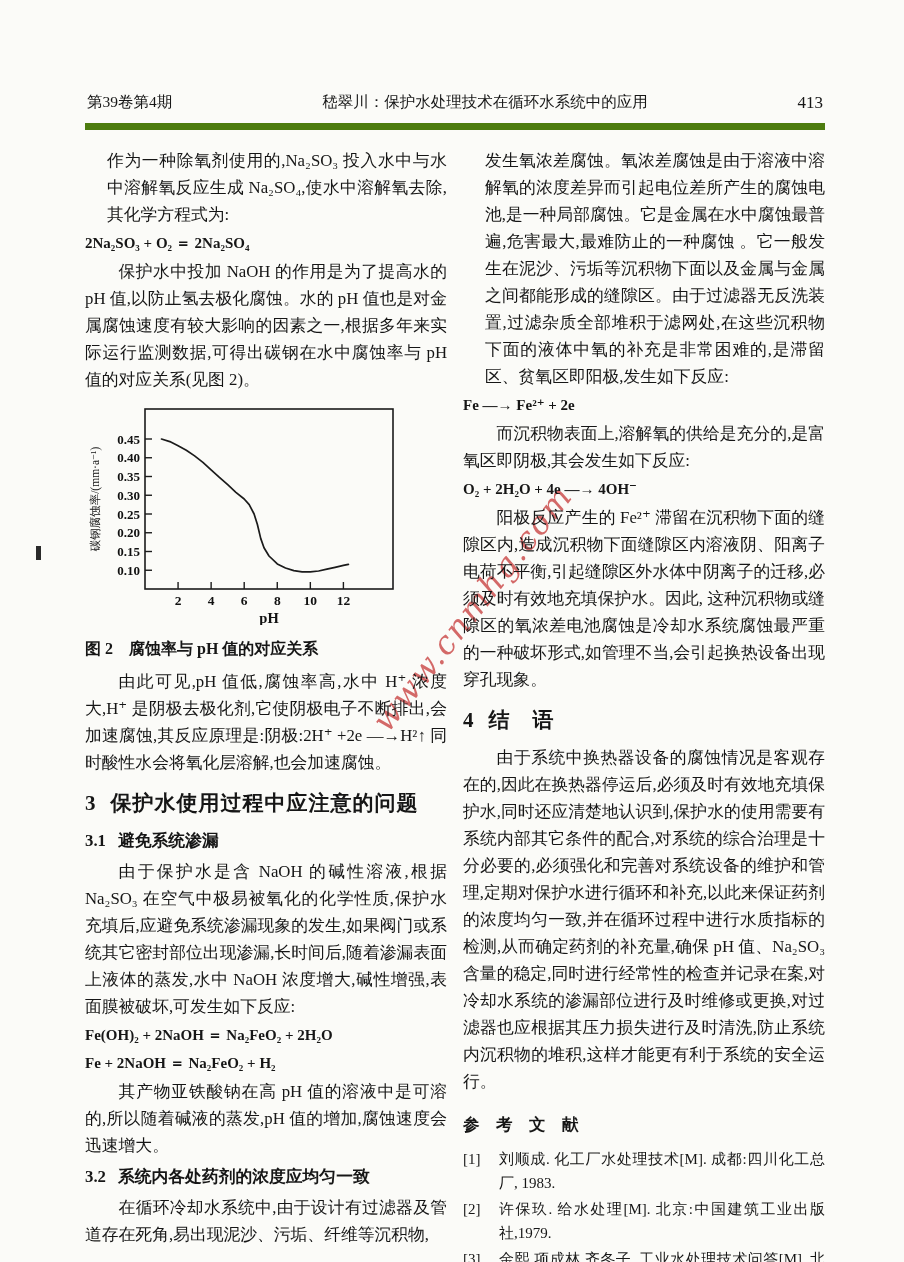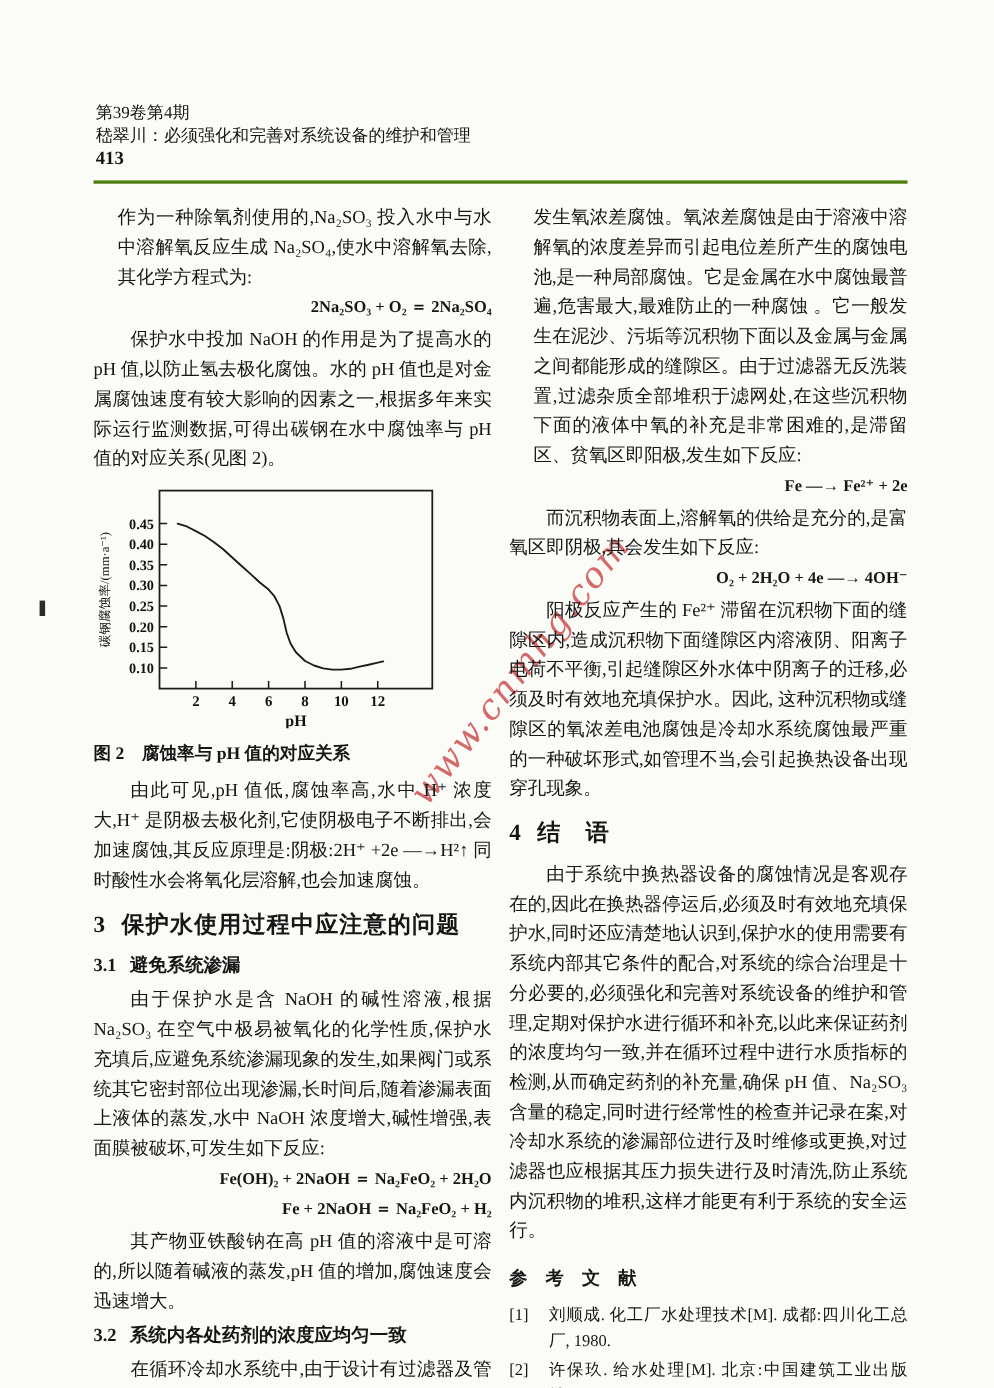--- a/index.html
+++ b/index.html
@@ -1,25 +1,25 @@
 <!DOCTYPE html>
 <html><head>
 <meta charset="utf-8">
 <style>
   html,body{margin:0;padding:0;}
   body{width:904px;height:1262px;background:#e8e8e6;font-family:"Liberation Serif","DejaVu Serif",serif;}
   .page{position:relative;width:904px;height:1262px;background:#fbfbf8;color:#161616;overflow:hidden;}
   .content{position:absolute;left:85px;top:92px;width:740px;}
-  .page-header{display:flex;justify-content:space-between;align-items:flex-start;font-size:15.5px;padding:0 2px 10px 2px;border-bottom:3px solid #4d7c0f;flex-direction:column;}
-  .pg-num{font-weight:bold;font-size:17px;}
+  .page-header{display:flex;justify-content:space-between;align-items:center;font-size:15.5px;padding:0 2px 10px 2px;border-bottom:7px solid #4d7c0f;}
+  .pg-num{font-weight:normal;font-size:17px;}
   .columns{display:flex;gap:16px;margin-top:17px;}
   .col{width:362px;font-size:16.8px;line-height:27px;text-align:justify;}
   .col p{margin:0;text-indent:2em;}
   .col p.noindent{text-indent:0;margin-left:22px;}
-  .eq{text-align:right;font-size:15px;line-height:26px;margin:2px 0;font-weight:600;}
+  .eq{text-align:left;font-size:15px;line-height:26px;margin:2px 0;font-weight:600;}
   .sec-h2{display:block;font-size:21px;font-weight:bold;margin:14px 0 10px 0;letter-spacing:1px;}
   .sec-h2 .sec-num{margin-right:14px;}
   .sec-h3{display:block;font-size:16.8px;font-weight:bold;margin:4px 0;}
   .sec-h3 .sec-num{margin-right:12px;}
   .figure{margin:10px 0 6px 0;}
   .fig-caption{text-align:left;font-weight:bold;font-size:16px;margin-top:2px;}
   .fig-caption .fig-label{margin-right:16px;}
   .refs-heading{font-weight:bold;font-size:16.5px;margin:16px 0 10px 0;}
   .ref-item{display:flex;font-size:15px;line-height:23.5px;text-align:justify;margin-bottom:3px;}
   .ref-label{width:36px;flex-shrink:0;}
@@ -33,21 +33,21 @@
 </head>
 <body>
 
 <div class="page">
   <div class="margin-dash"></div>
   <div class="watermark">www.cnmhg.com</div>
 
   <div class="content">
     <div class="page-header">
       <span>第39卷第4期</span>
-      <span>嵇翠川：必须强化和完善对系统设备的维护和管理</span>
+      <span>嵇翠川：保护水处理技术在循环水系统中的应用</span>
       <span class="pg-num">413</span>
     </div>
 
     <div class="columns">
 
       <div class="col">
         <p class="noindent">作为一种除氧剂使用的,Na₂SO₃ 投入水中与水中溶解氧反应生成 Na₂SO₄,使水中溶解氧去除,其化学方程式为:</p>
         <div class="eq">2Na₂SO₃ + O₂ ＝ 2Na₂SO₄</div>
         <p>保护水中投加 NaOH 的作用是为了提高水的 pH 值,以防止氢去极化腐蚀。水的 pH 值也是对金属腐蚀速度有较大影响的因素之一,根据多年来实际运行监测数据,可得出碳钢在水中腐蚀率与 pH 值的对应关系(见图 2)。</p>
 
@@ -123,21 +123,21 @@
         <span class="sec-h2">
           <span class="sec-num">4</span><span>结　语</span>
         </span>
 
         <p>由于系统中换热器设备的腐蚀情况是客观存在的,因此在换热器停运后,必须及时有效地充填保护水,同时还应清楚地认识到,保护水的使用需要有系统内部其它条件的配合,对系统的综合治理是十分必要的,必须强化和完善对系统设备的维护和管理,定期对保护水进行循环和补充,以此来保证药剂的浓度均匀一致,并在循环过程中进行水质指标的检测,从而确定药剂的补充量,确保 pH 值、Na₂SO₃ 含量的稳定,同时进行经常性的检查并记录在案,对冷却水系统的渗漏部位进行及时维修或更换,对过滤器也应根据其压力损失进行及时清洗,防止系统内沉积物的堆积,这样才能更有利于系统的安全运行。</p>
 
         <div class="refs-heading">参　考　文　献</div>
 
         <div class="ref-item">
           <span class="ref-label">[1]</span>
-          <span class="ref-text">刘顺成. 化工厂水处理技术[M]. 成都:四川化工总厂, 1980.</span>
+          <span class="ref-text">刘顺成. 化工厂水处理技术[M]. 成都:四川化工总厂, 1983.</span>
         </div>
         <div class="ref-item">
           <span class="ref-label">[2]</span>
           <span class="ref-text">许保玖. 给水处理[M]. 北京:中国建筑工业出版社,1979.</span>
         </div>
         <div class="ref-item">
           <span class="ref-label">[3]</span>
           <span class="ref-text">金熙,项成林,齐冬子. 工业水处理技术问答[M]. 北京:化学工业出版社,2003.</span>
         </div>
 

